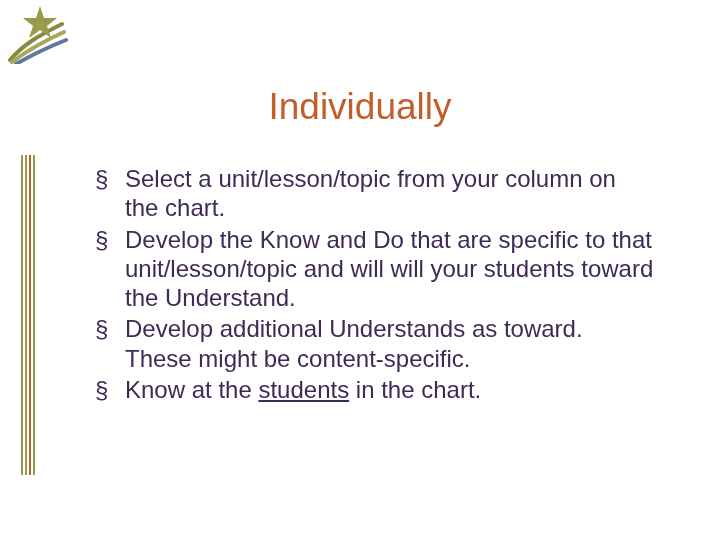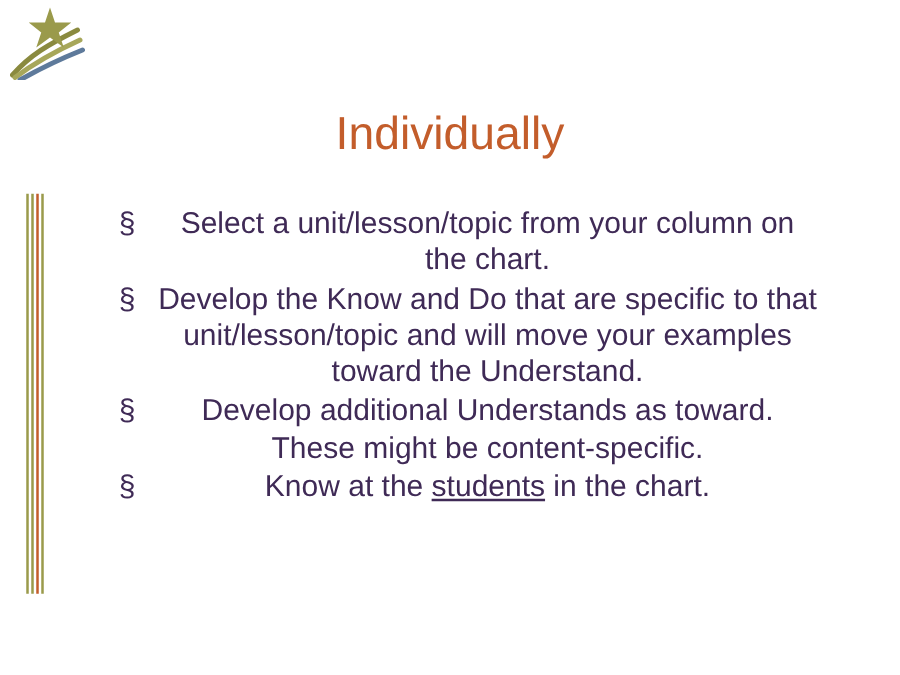--- a/index.html
+++ b/index.html
@@ -54,21 +54,20 @@
     top: 164px;
     width: 560px;
     color: #3f2a56;
     font-size: 24px;
     line-height: 1.22;
   }
   ul.bullets {
     list-style: none;
     margin: 0;
     padding: 0;
-    text-align: center;
   }
   ul.bullets > li {
     position: relative;
     padding-left: 30px;
     margin: 0 0 2px 0;
   }
   ul.bullets > li::before {
     content: "§";
     position: absolute;
     left: 0;
@@ -100,21 +99,21 @@
   <div class="rule-set">
     <div class="rule" style="left:0;   background:#9a9a4b;"></div>
     <div class="rule" style="left:4px; background:#9a9a4b;"></div>
     <div class="rule" style="left:8px; background:#c35d2b;"></div>
     <div class="rule" style="left:12px;background:#9a9a4b;"></div>
   </div>
 
   <div class="body">
     <ul class="bullets">
       <li><span>Select a unit/lesson/topic from your column on the chart.</span></li>
-      <li><span>Develop the Know and Do that are specific to that unit/lesson/topic and will move your examples toward the Understand.</span></li>
+      <li><span>Develop the Know and Do that are specific to that unit/lesson/topic and will will your students toward the Understand.</span></li>
       <li><span>Develop additional Understands as toward. These might be content-specific.</span></li>
       <li>
         <span>Know at the </span><span class="examples-link">students</span><span> in the chart.</span>
       </li>
     </ul>
   </div>
 
 </div>
 
 </body></html>

